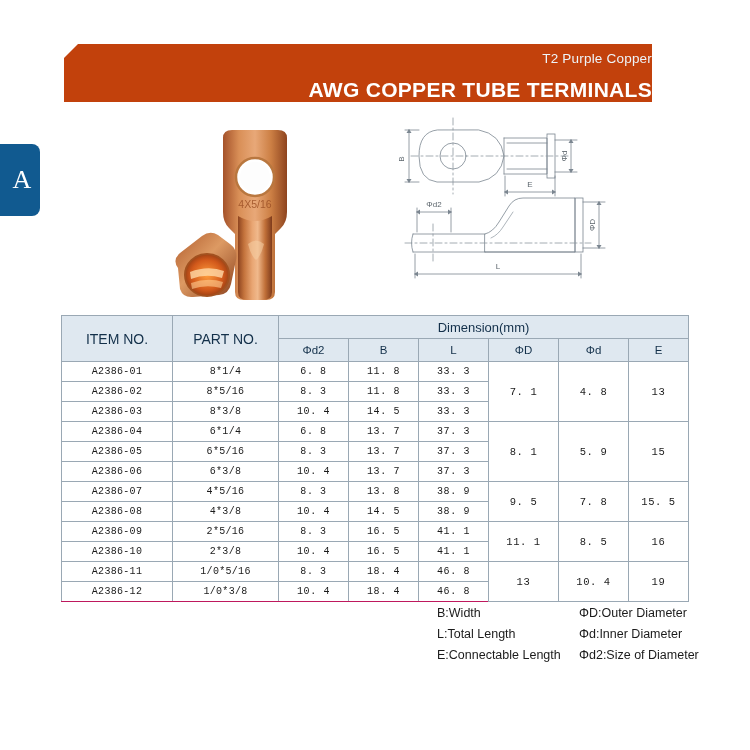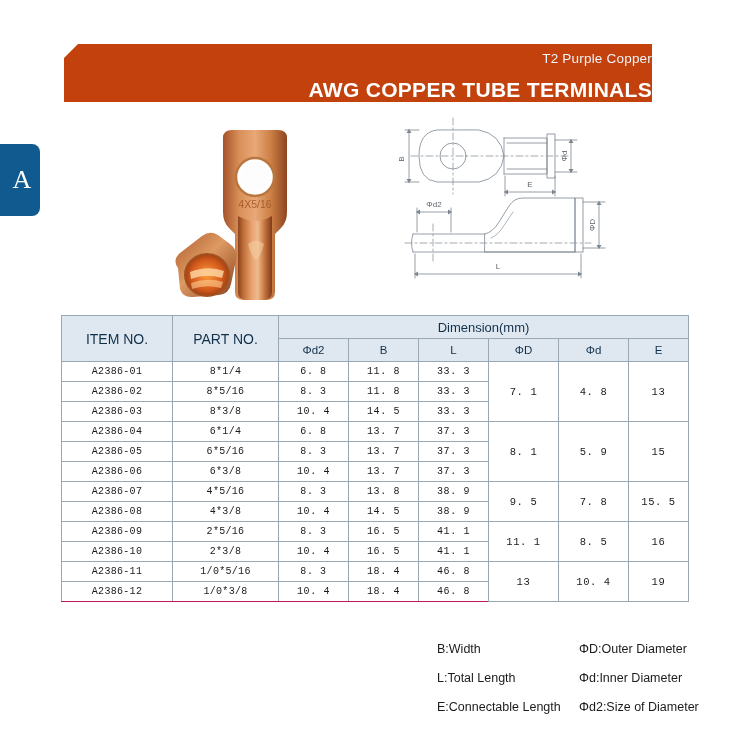--- a/index.html
+++ b/index.html
@@ -149,22 +149,21 @@
   }
   #size-spec .heading {
     font-size: 15px;
     font-weight: bold;
     color: #111111;
     margin-bottom: 11px;
   }
   #size-spec .grid {
     display: grid;
     grid-template-columns: 142px 1fr;
-    row-gap: 15px;
-    margin-top: 36px;
+    row-gap: 7px;
   }
   #size-spec .entry {
     font-size: 12.5px;
     color: #1b1b1b;
     white-space: nowrap;
   }
 </style>
 </head>
 <body>
 

